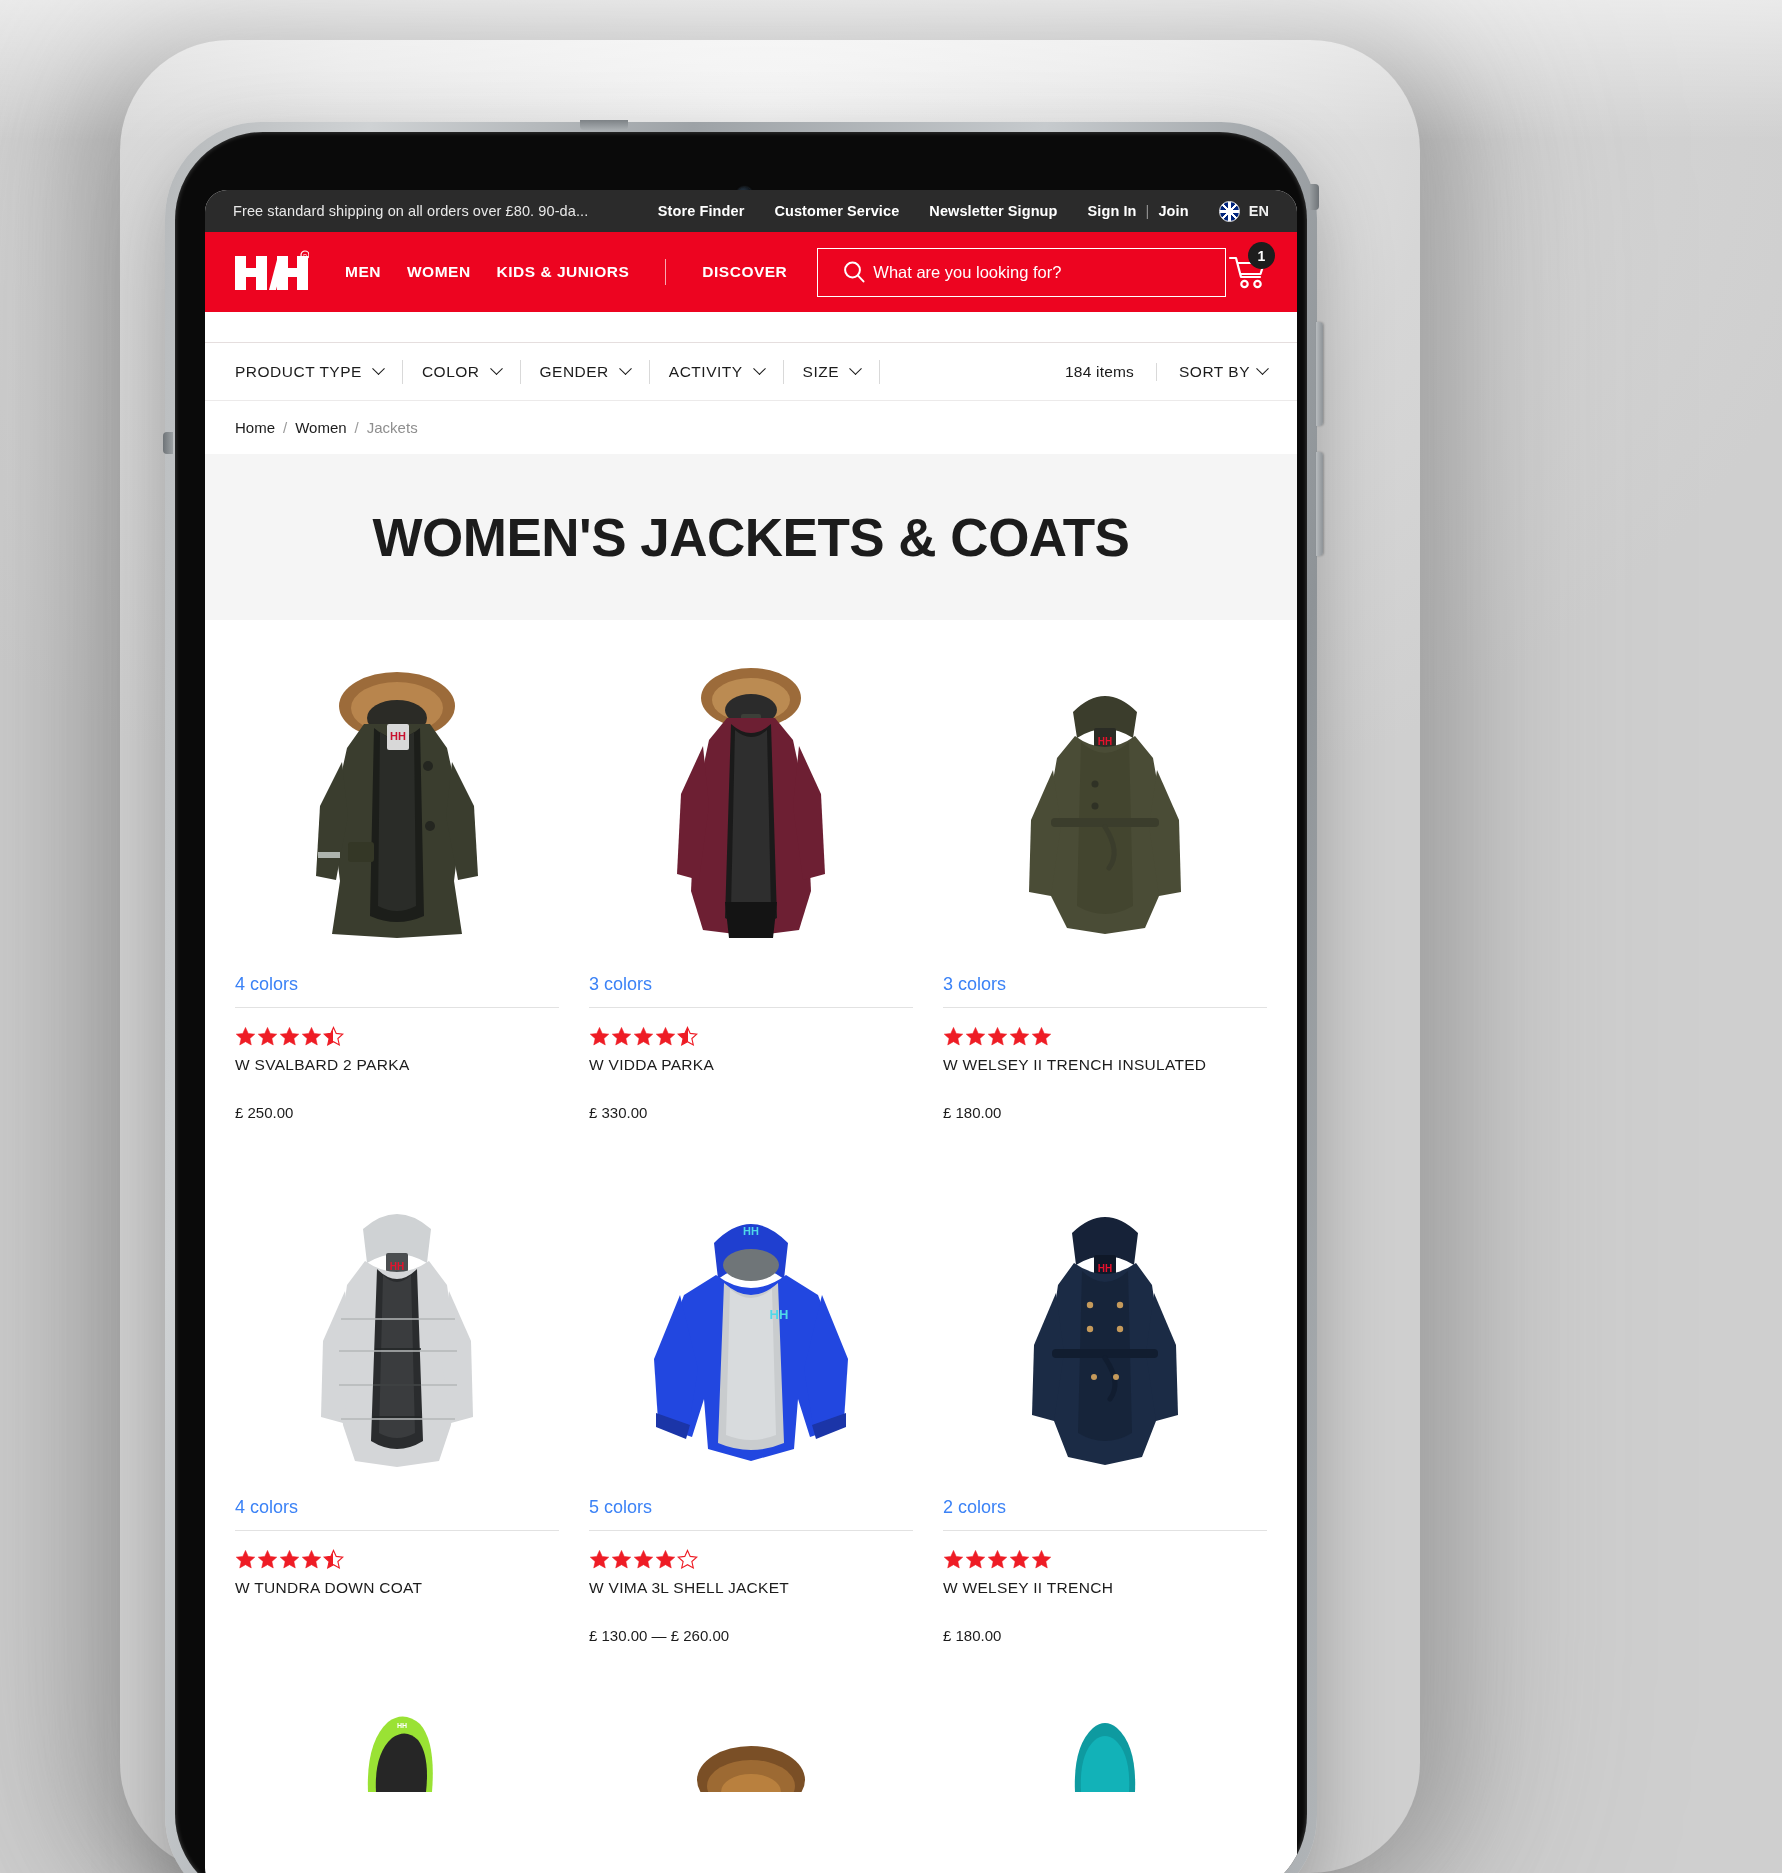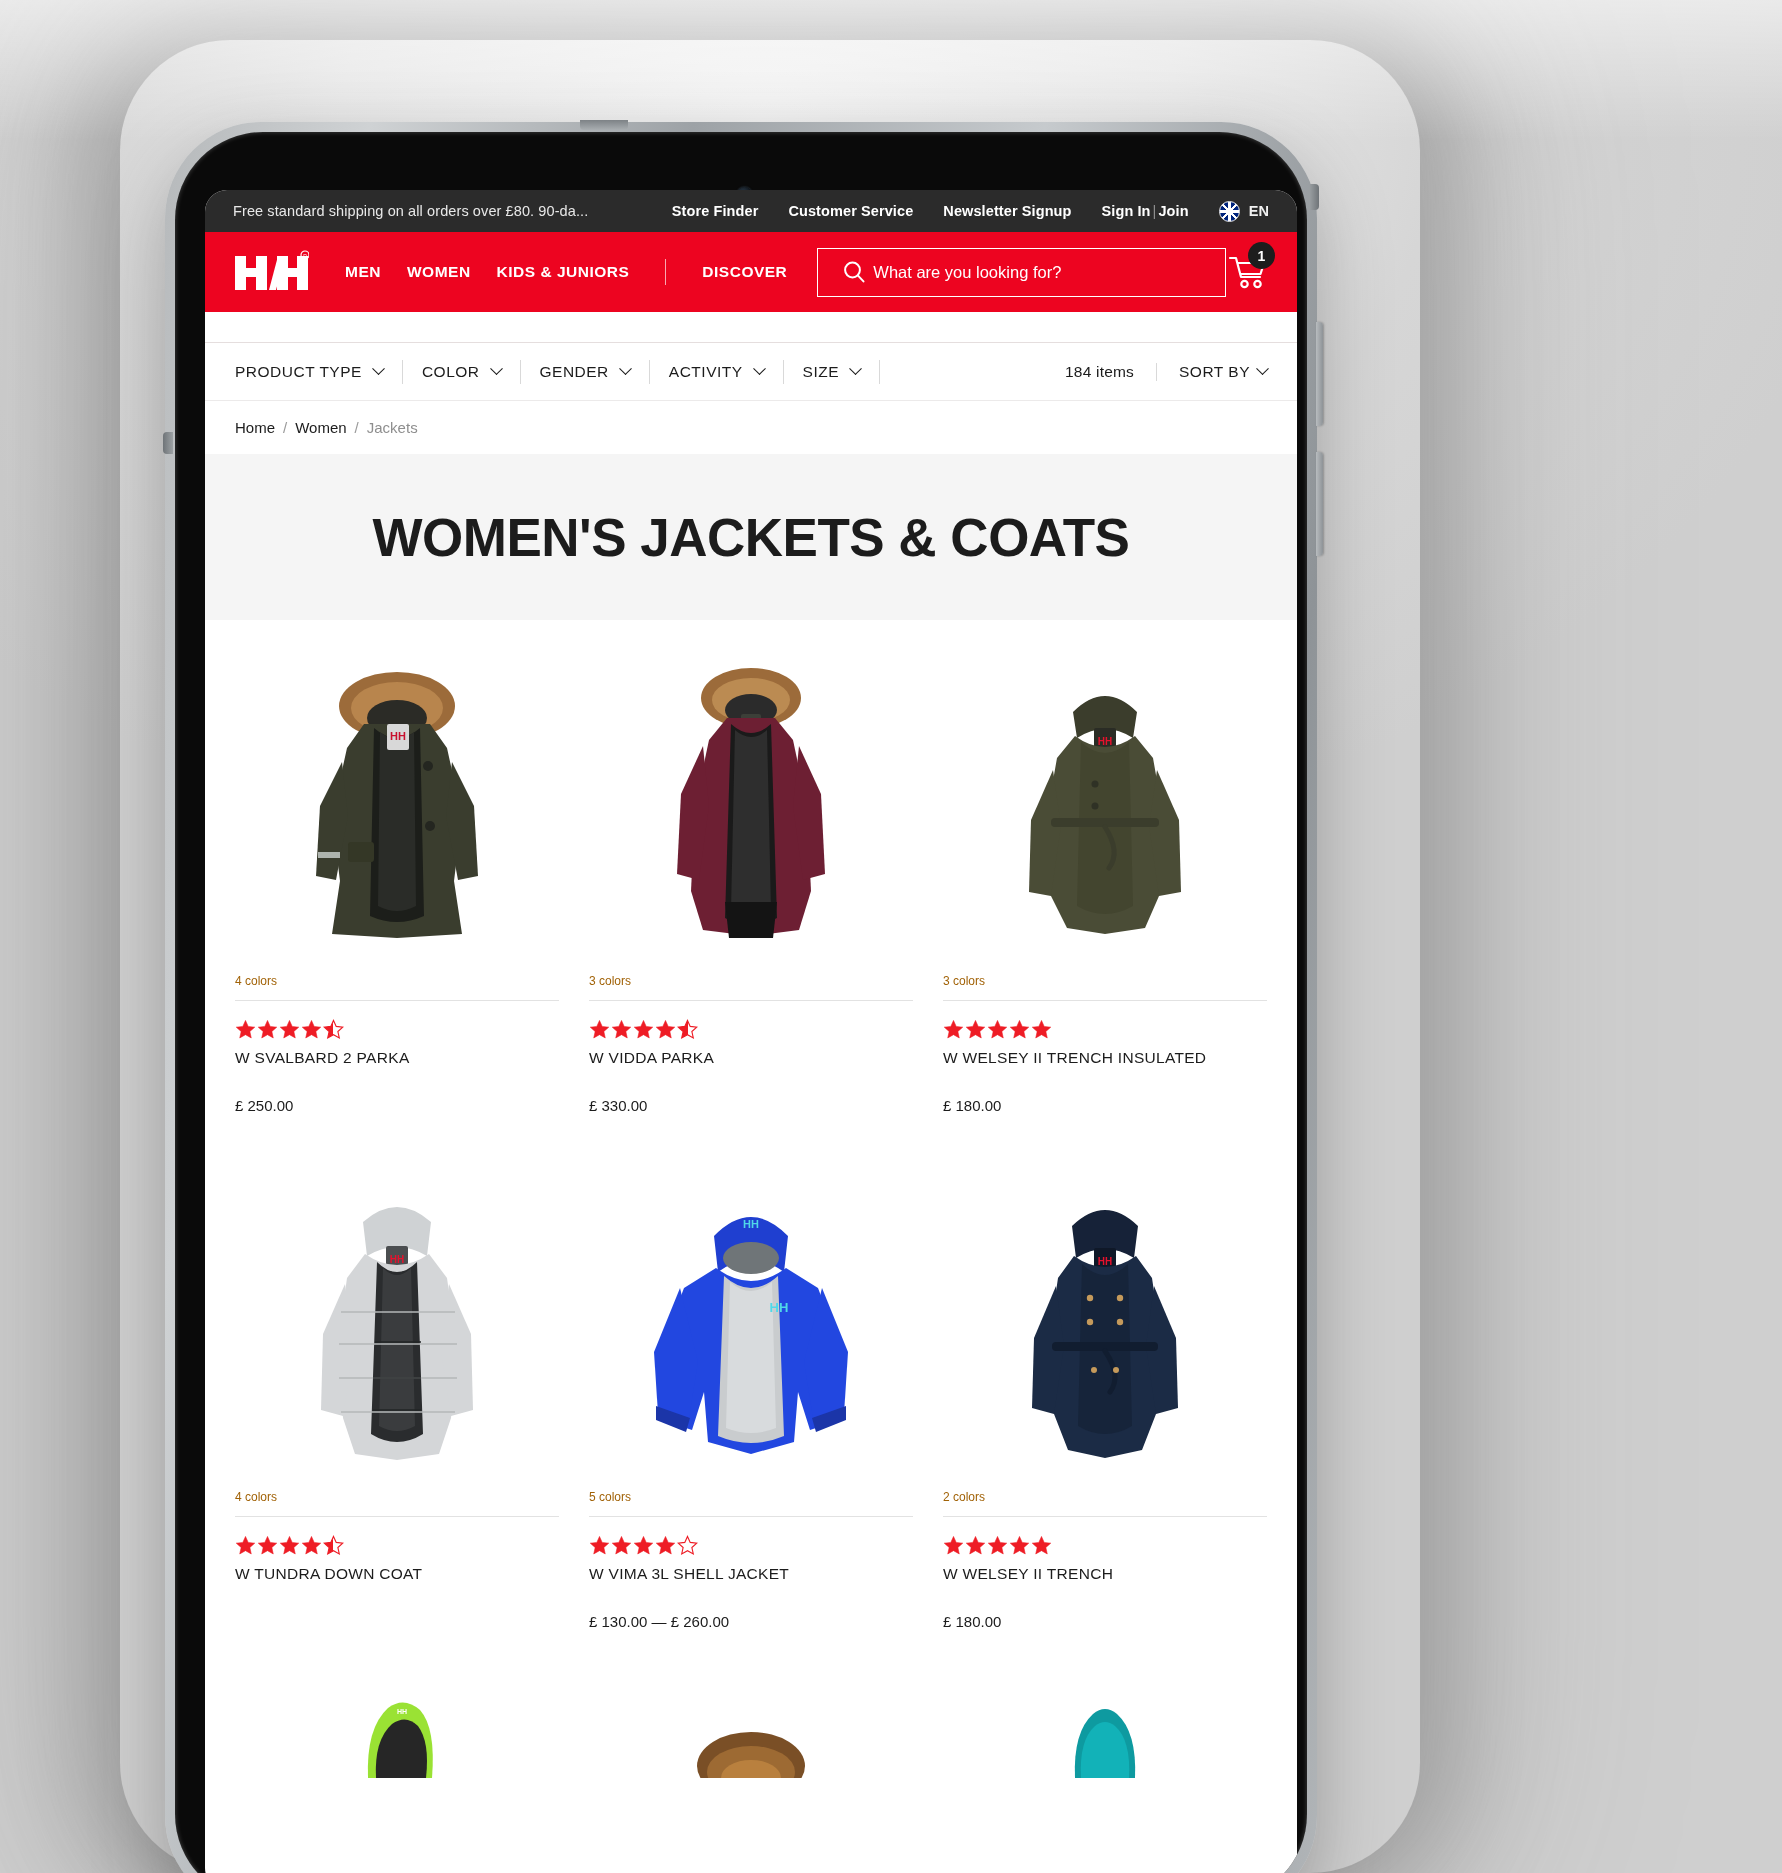--- a/index.html
+++ b/index.html
@@ -113,21 +113,21 @@
     letter-spacing: .1px;
   }
   .promo-text { flex: 0 0 auto; color: #e8e8e8; }
   .util-right {
     margin-left: auto;
     display: flex; align-items: center; gap: 30px;
     font-weight: 700;
     font-size: 14.5px;
   }
   .util-link { color: #ffffff; text-decoration: none; white-space: nowrap; }
-  .signjoin { display: flex; align-items: center; gap: 2px; }
+  .signjoin { display: flex; align-items: center; gap: 9px; }
   .signjoin .divider { color: #8f8f8f; font-weight: 400; }
   .lang { display: flex; align-items: center; gap: 9px; }
   .flag {
     width: 21px; height: 21px; border-radius: 50%;
     background:
       linear-gradient(  0deg, transparent 42%, #fff 42%, #fff 58%, transparent 58%),
       linear-gradient( 90deg, transparent 42%, #fff 42%, #fff 58%, transparent 58%),
       linear-gradient( 45deg, transparent 45%, #fff 45%, #fff 55%, transparent 55%),
       linear-gradient(-45deg, transparent 45%, #fff 45%, #fff 55%, transparent 55%),
       linear-gradient(  0deg, transparent 46%, #cf142b 46%, #cf142b 54%, transparent 54%),
@@ -275,21 +275,21 @@
     column-gap: 30px;
   }
   .card { padding-top: 26px; }
   .card-img {
     height: 320px;
     display: flex; align-items: flex-end; justify-content: center;
     position: relative;
   }
   .card-img svg { display: block; }
   .colors {
-    font-size: 12px; color: #a16207;
+    font-size: 18px; color: #3b82f6;
     padding: 8px 0 12px 0;
   }
   .card-divider { height: 1px; background: #e2e2e2; }
   .stars {
     display: flex; align-items: center; gap: 1px;
     padding: 14px 0 0 0;
     height: 42px;
   }
   .star { width: 21px; height: 21px; display: block; }
   .card-name {

